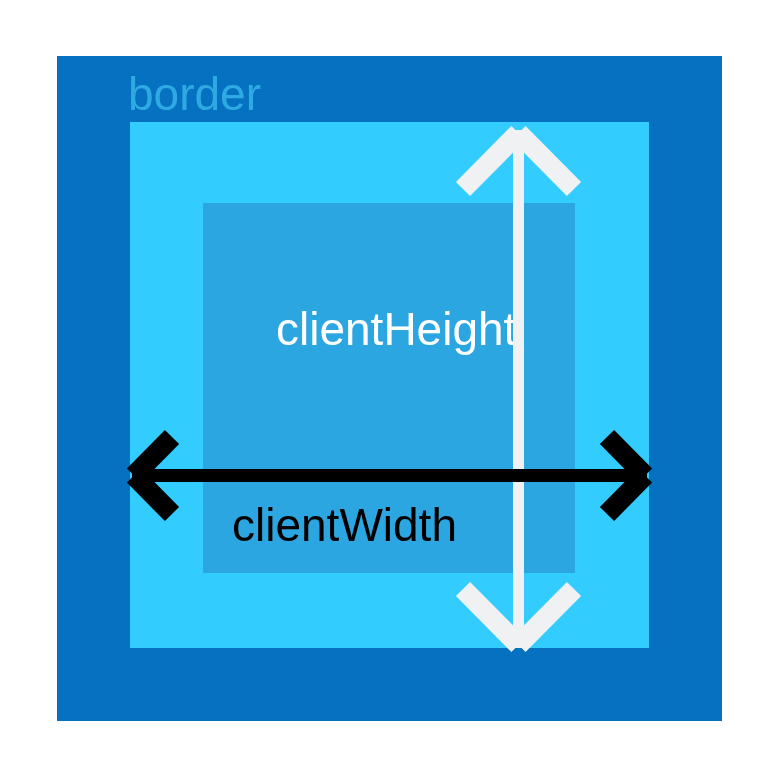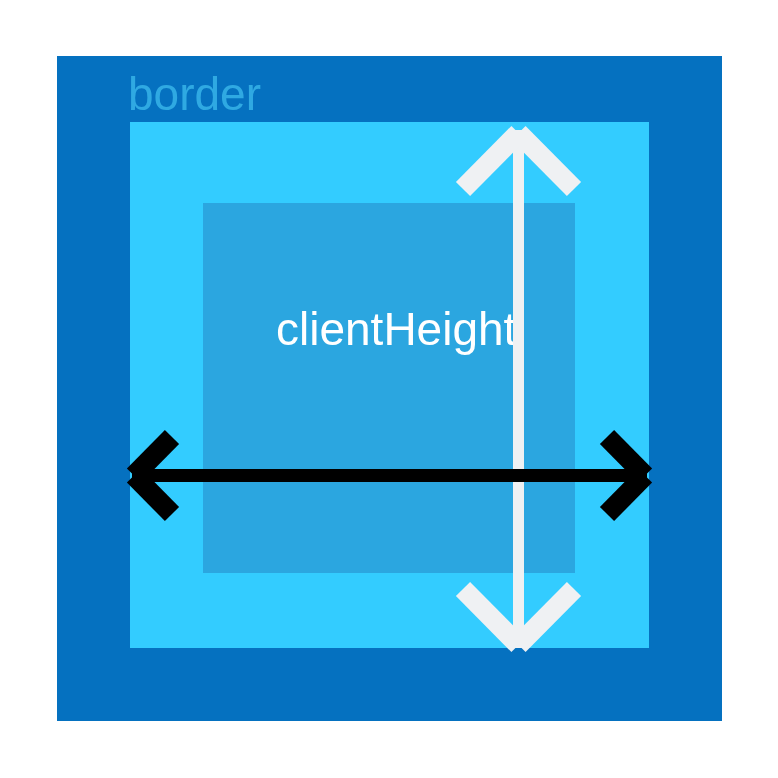--- a/index.html
+++ b/index.html
@@ -104,20 +104,21 @@
 
   <div class="padding-box"></div>
 
   <div class="content-box"></div>
 
   <div class="label label-border">border</div>
 
 
   <div class="label label-client-height">clientHeight</div>
 
+  <div class="label label-client-width">clientWidth</div>
 
   <svg class="arrow-layer" viewBox="0 0 778 778" width="778" height="778">
 
     <g>
 
       <rect x="513" y="130" width="11" height="518" fill="#eff1f3"></rect>
 
       <path d="M 518.5 133 L 463 189" stroke="#eff1f3" stroke-width="20" fill="none" stroke-linecap="butt"></path>
       <path d="M 518.5 133 L 574 189" stroke="#eff1f3" stroke-width="20" fill="none" stroke-linecap="butt"></path>
 

